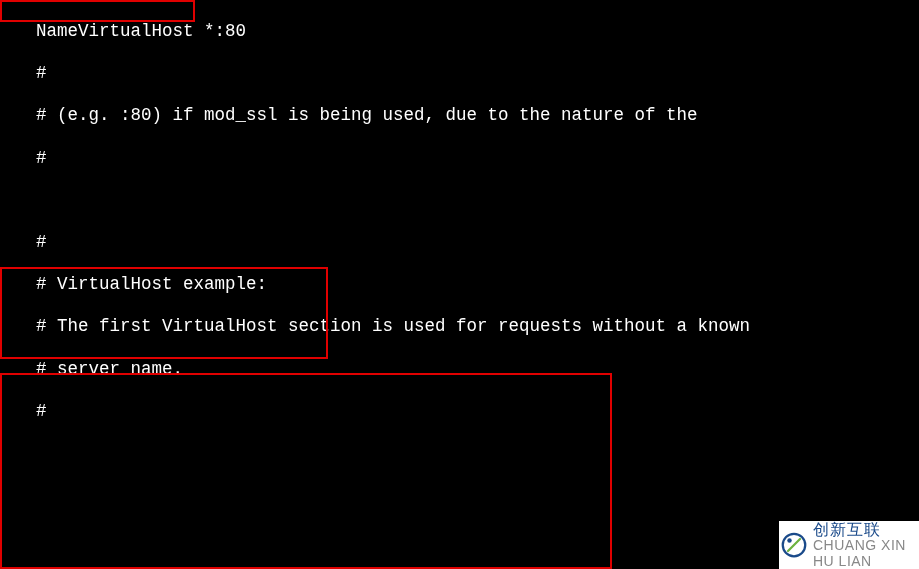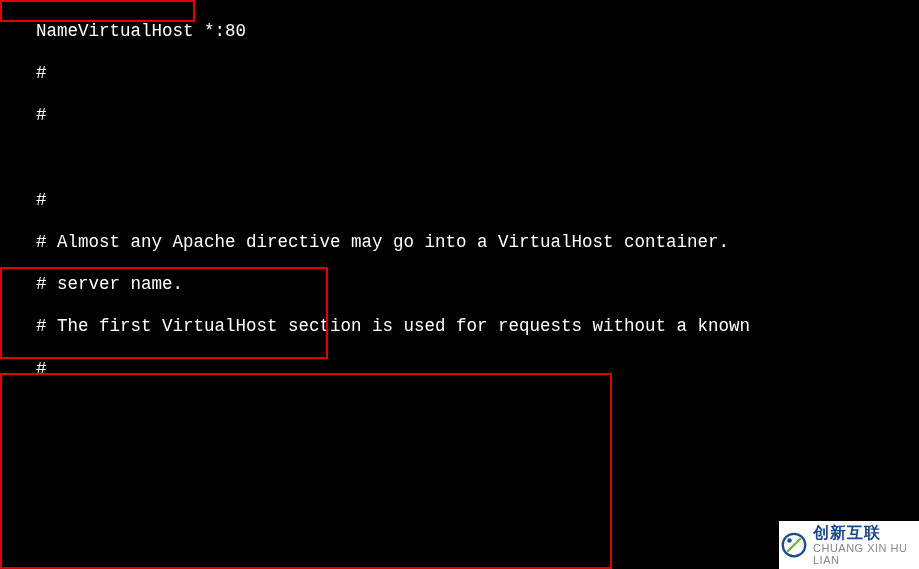--- a/index.html
+++ b/index.html
@@ -64,35 +64,36 @@
     height: 30px;
     flex-shrink: 0;
   }
   .logo-icon svg { display: block; }
   .logo-text {
     display: flex;
     flex-direction: column;
     justify-content: center;
     line-height: 1.1;
   }
-  .logo-cn { color: #1a4a8a; font-size: 16px; font-weight: bold; letter-spacing: 1px; }
-  .logo-en { color: #888; font-size: 11px; letter-spacing: 0.5px; }
+  .logo-cn { color: #1a4a8a; font-size: 16px; font-weight: normal; letter-spacing: 1px; }
+  .logo-en { color: #888; font-size: 14px; letter-spacing: 0.5px; }
 </style>
 </head>
 <body>
 
 <div class="terminal">
 <span class="line">NameVirtualHost *:80</span>
 <span class="line">#</span>
+<span class="line"># (e.g. :80) if mod_ssl is being used, due to the nature of the</span>
 <span class="line">#</span>
 <span class="line">&nbsp;</span>
 <span class="line">#</span>
-<span class="line"># Almost any Apache directive may go into a VirtualHost container.</span>
+<span class="line"># VirtualHost example:</span>
+<span class="line"># The first VirtualHost section is used for requests without a known</span>
 <span class="line"># server name.</span>
-<span class="line"># The first VirtualHost section is used for requests without a known</span>
 <span class="line">#</span>
 
 
 
 
 
 
 
 
 

